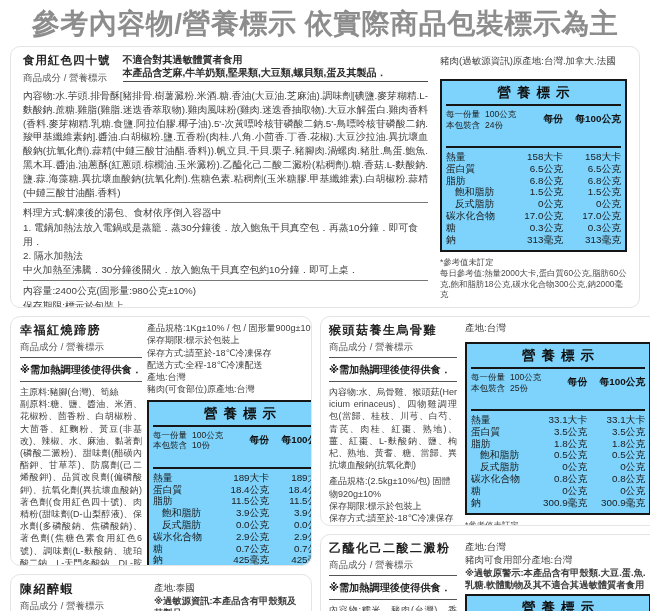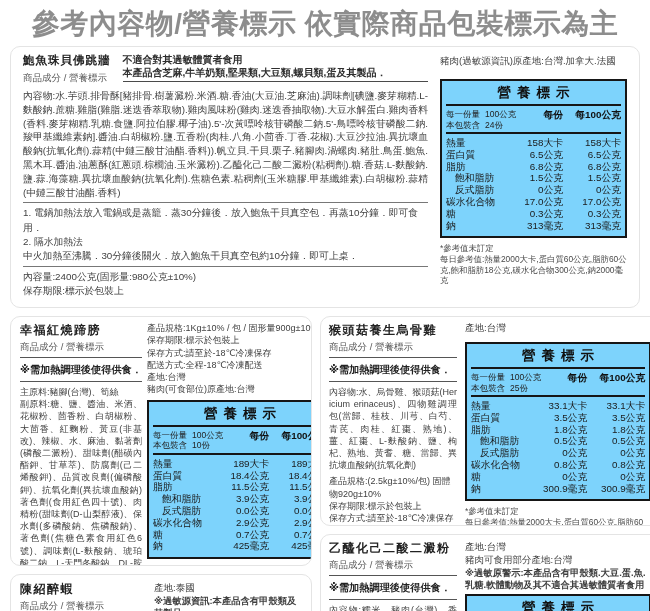--- a/index.html
+++ b/index.html
@@ -22,22 +22,22 @@
   .ingredients { font-size:9.8px; color:#3f3f3f; line-height:13.8px; margin-top:4px;
     text-align:justify; word-break:break-all; }
   .sep { border:none; border-top:1px solid #777; margin:3px 0; }
   .plain-lines div { font-size:9.8px; color:#3f3f3f; line-height:14.2px; }
   .origin-note { font-size:9.5px; color:#3f3f3f; line-height:12px; }
 
   
   .ntable { border:2px solid #161616; background:#7dd3fc; padding:0 4px 3px; margin-top:12px; }
   .nt-title { font-size:13.5px; font-weight:bold; color:#111; text-align:center;
     letter-spacing:6px; padding:3px 0 2px 6px; border-bottom:2px solid #161616; white-space:nowrap; }
-  .nt-head { display:flex; justify-content:space-between; align-items:flex-start;
-    border-bottom:2px solid #161616; padding:3px 0 2px; }
+  .nt-head { display:flex; justify-content:space-between; align-items:center;
+    border-bottom:2px solid #161616; padding:3px 0 16px; }
   .nt-serv-line { display:flex; gap:5px; font-size:8.5px; color:#222; line-height:10.5px; white-space:nowrap; }
   .nt-cols { display:flex; font-weight:bold; font-size:9.8px; color:#111; white-space:nowrap; }
   .nt-c1 { width:46px; text-align:right; }
   .nt-c2 { width:58px; text-align:right; }
   .nt-body { padding:3px 0 2px; }
   .nt-row { display:flex; font-size:9.8px; color:#1a1a1a; line-height:11.8px; white-space:nowrap; }
   .nt-row.ind .nt-lbl { padding-left:9px; }
   .nt-lbl { flex:1; }
   .nt-v1 { width:52px; text-align:right; }
   .nt-v2 { width:58px; text-align:right; }
@@ -78,31 +78,32 @@
 <body>
 
 <div class="page-title">參考內容物/營養標示  依實際商品包裝標示為主</div>
 
 <div class="wrap">
 
   <div class="card card-top">
     <div class="ct-left">
       <div class="ct-head">
         <div>
-          <div class="prod-title">鮑魚珠貝佛跳牆</div>
+          <div class="prod-title">食用紅色四十號</div>
           <div class="comp-label">商品成分 / 營養標示</div>
         </div>
         <div class="allergen-block">
           <div class="allergen-line">不適合對其過敏體質者食用</div>
           <div class="allergen-line">本產品含芝麻,牛羊奶類,堅果類,大豆類,螺貝類,蛋及其製品．</div>
         </div>
       </div>
       <div class="ingredients">內容物:水.芋頭.排骨酥[豬排骨.樹薯澱粉.米酒.糖.香油(大豆油.芝麻油).調味劑[碘鹽.麥芽糊精.L-麩酸鈉.蔗糖.雞脂(雞脂.迷迭香萃取物).雞肉風味粉(雞肉.迷迭香抽取物).大豆水解蛋白.雞肉香料(香料.麥芽糊精.乳糖.食鹽.阿拉伯膠.椰子油).5'-次黃嘌呤核苷磷酸二鈉.5'-鳥嘌呤核苷磷酸二鈉.羧甲基纖維素鈉].醬油.白胡椒粉.鹽.五香粉(肉桂.八角.小茴香.丁香.花椒).大豆沙拉油.異抗壞血酸鈉(抗氧化劑).蒜精(中鏈三酸甘油酯.香料)).帆立貝.干貝.栗子.豬腳肉.渦螺肉.豬肚.鳥蛋.鮑魚.黑木耳.醬油.油蔥酥(紅蔥頭.棕櫚油.玉米澱粉).乙醯化己二酸二澱粉(粘稠劑).糖.香菇.L-麩酸鈉.鹽.蒜.海藻糖.異抗壞血酸鈉(抗氧化劑).焦糖色素.粘稠劑(玉米糖膠.甲基纖維素).白胡椒粉.蒜精(中鏈三酸甘油酯.香料)</div>
       <hr class="sep">
       <div class="plain-lines">
+          <div>料理方式:解凍後的湯包、食材依序倒入容器中</div>
           <div>1. 電鍋加熱法放入電鍋或是蒸籠．蒸30分鐘後．放入鮑魚干貝真空包．再蒸10分鐘．即可食用．</div>
           <div>2. 隔水加熱法</div>
           <div>中火加熱至沸騰．30分鐘後關火．放入鮑魚干貝真空包約10分鐘．即可上桌．</div>
         </div>
       <hr class="sep">
       <div class="plain-lines">
           <div>內容量:2400公克(固形量:980公克±10%)</div>
           <div>保存期限:標示於包裝上</div>
         </div>
     </div>

